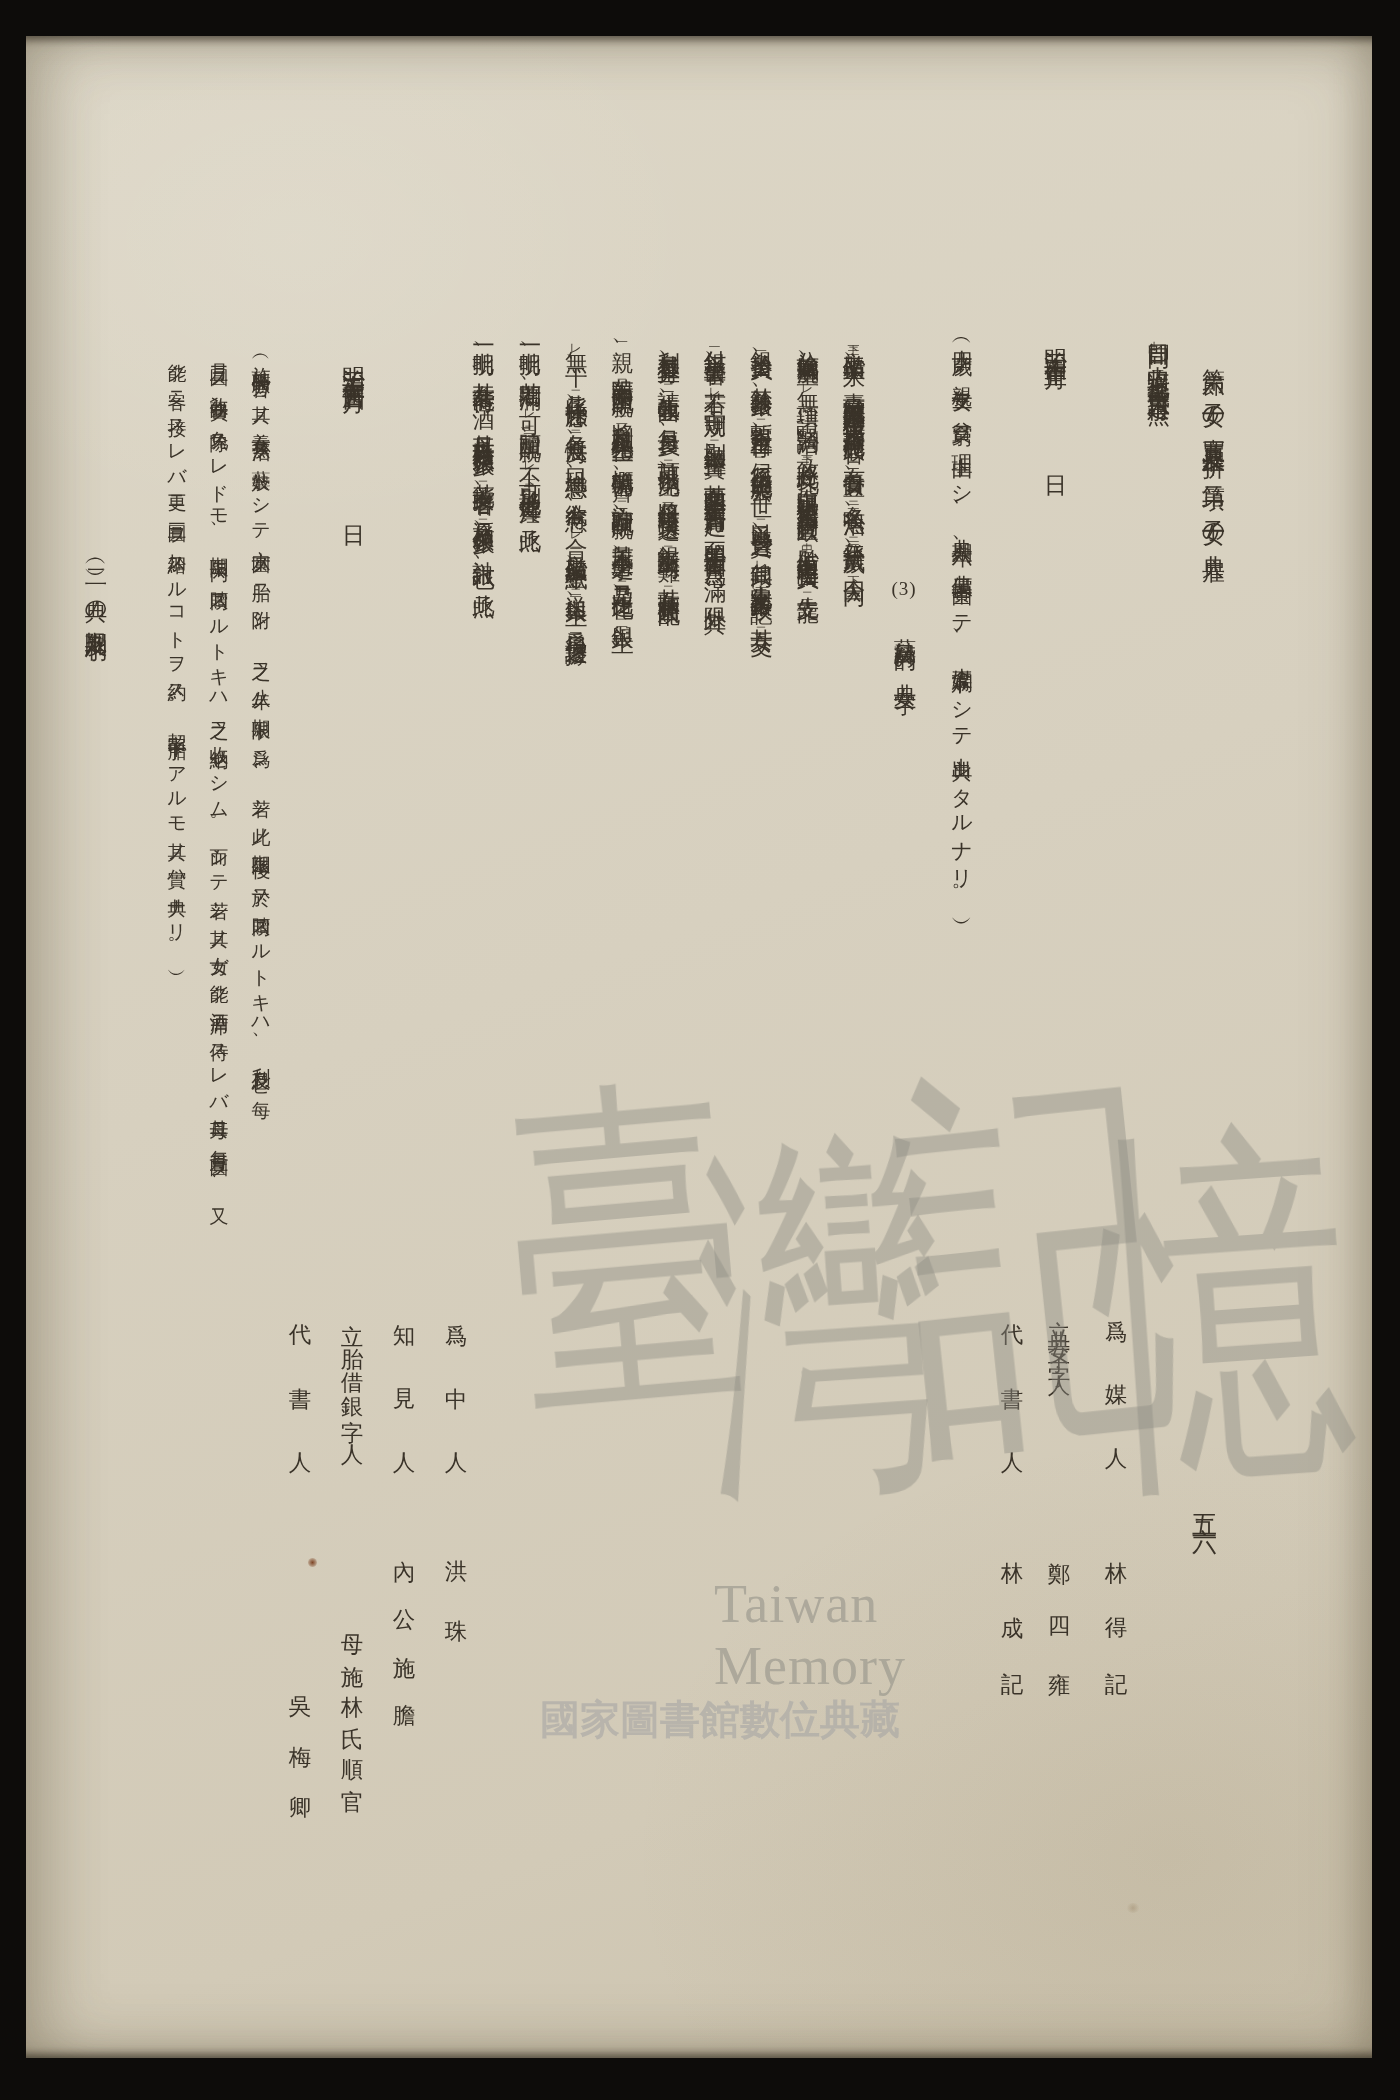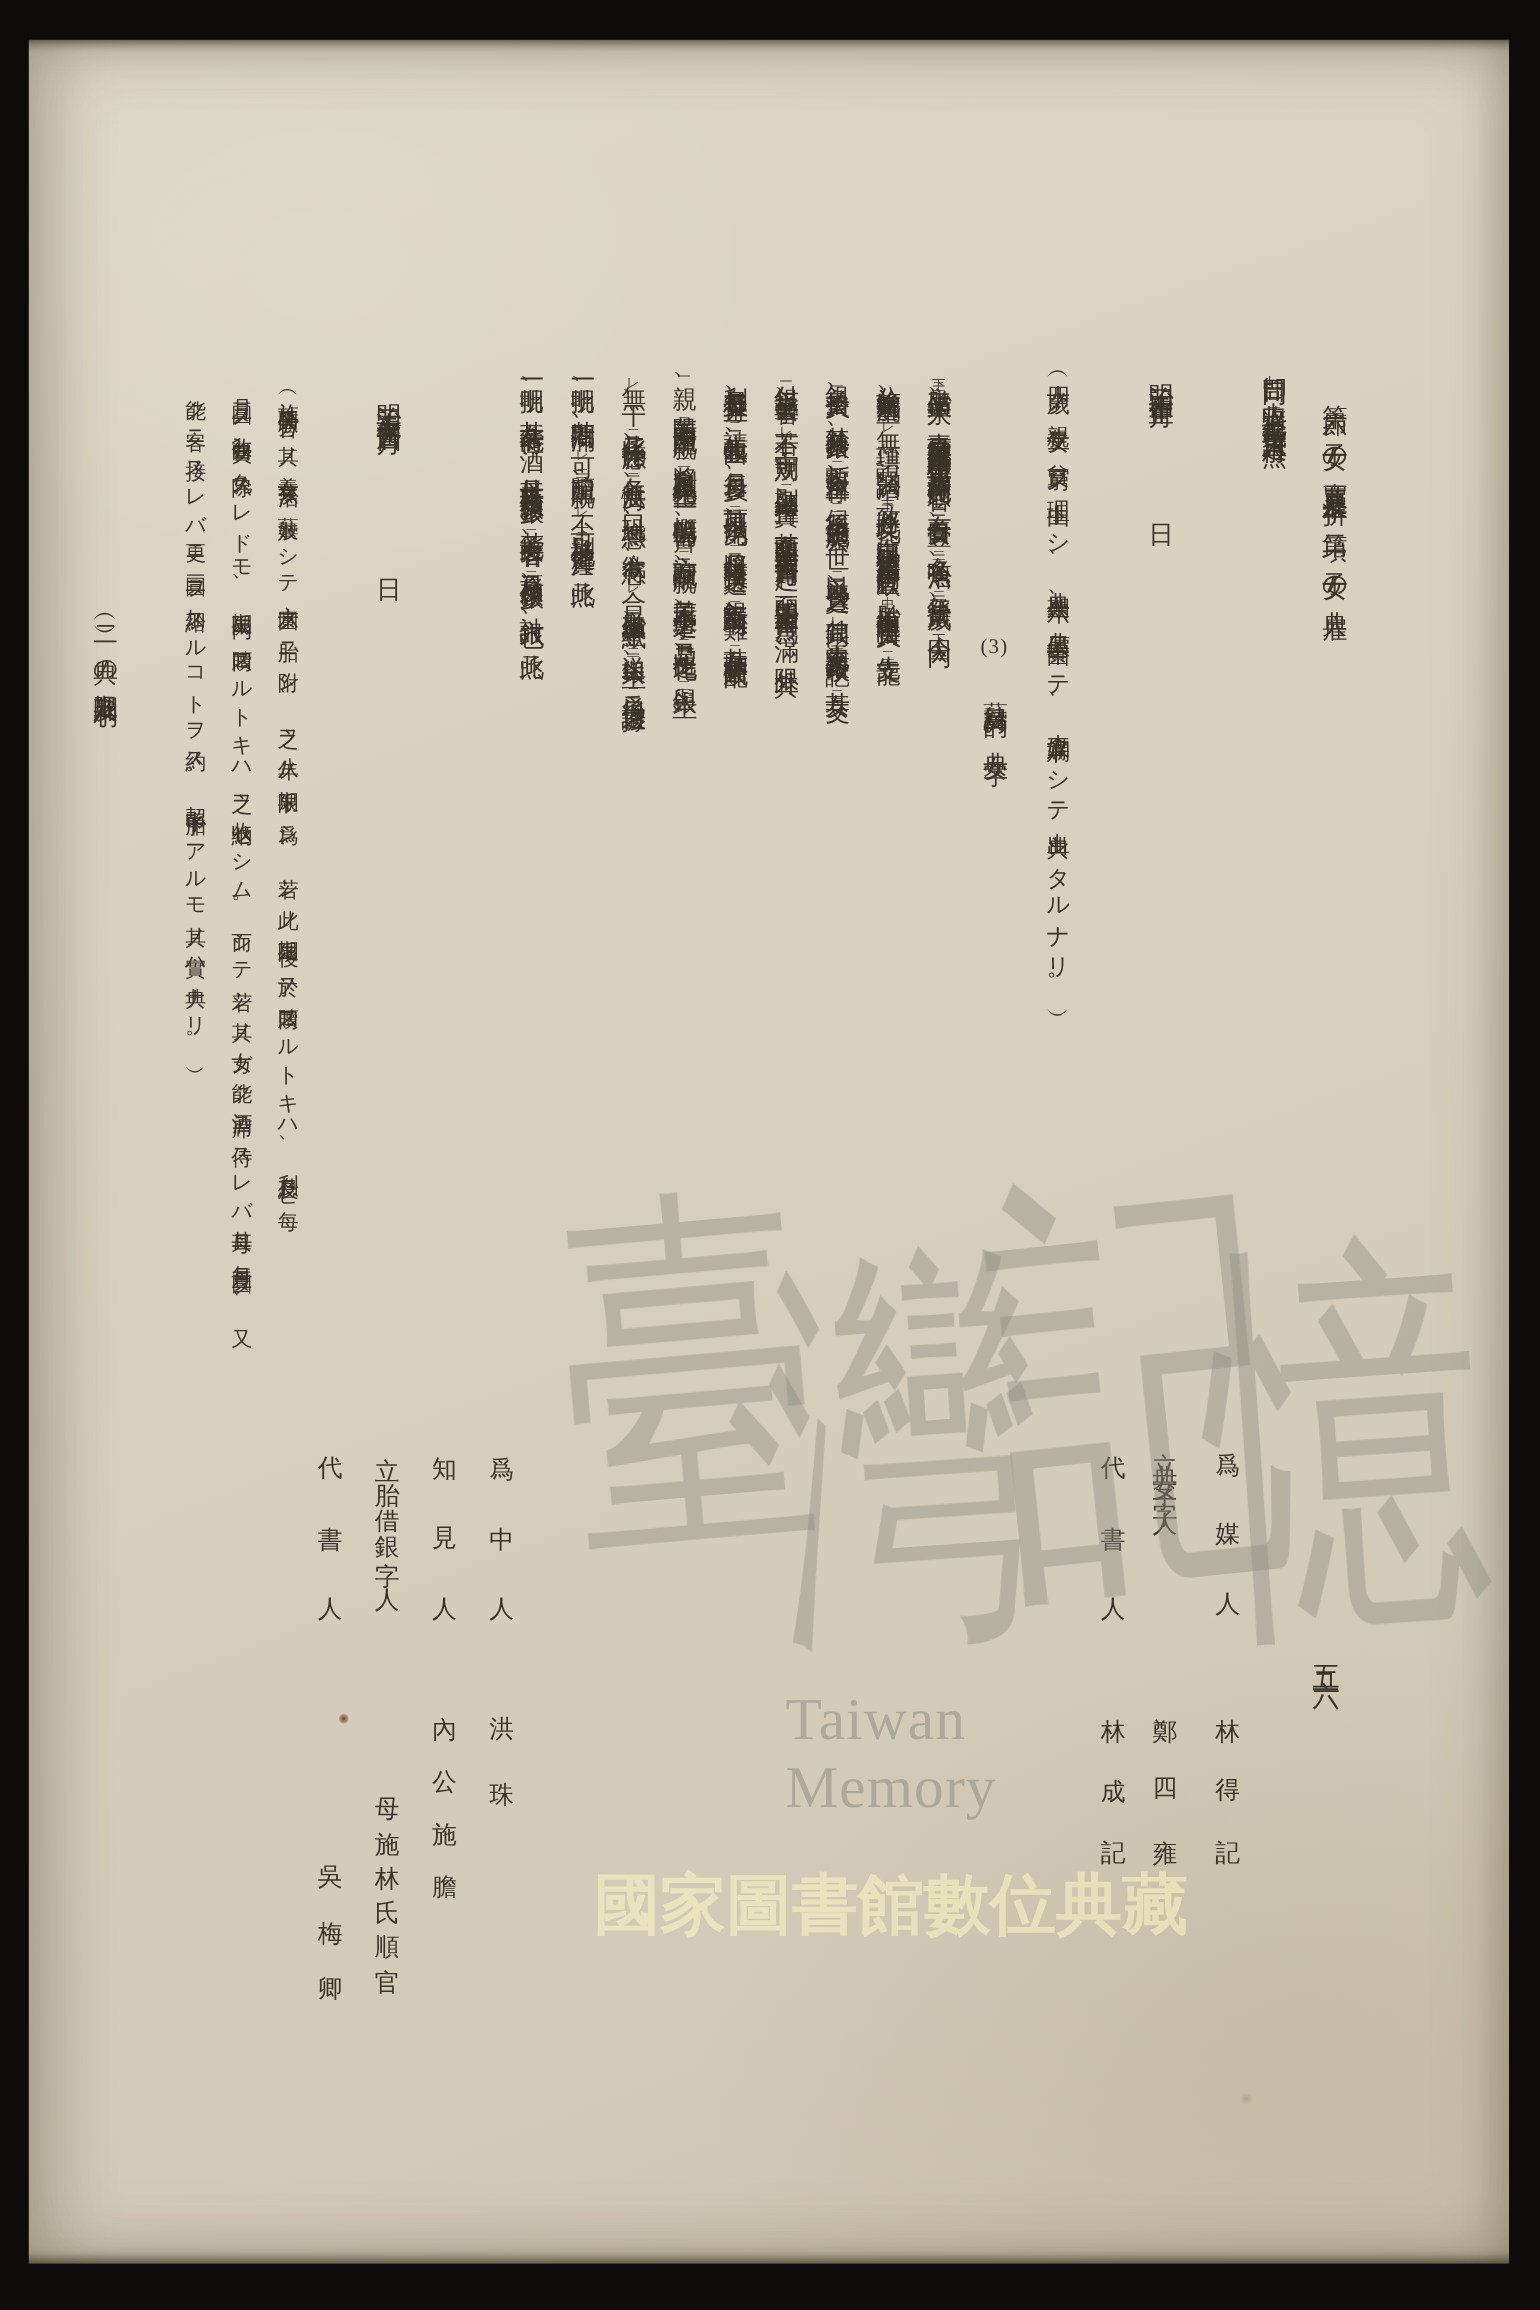--- a/index.html
+++ b/index.html
@@ -38,27 +38,27 @@
     font-size:19px;color:#3a3329;text-align:center;letter-spacing:1px;
   }
   
   .wm{position:absolute;color:#8e8d84;pointer-events:none;}
   .wm-script{
     font-family:"DejaVu Serif", serif;
     opacity:.42;line-height:1;
     filter:blur(.4px);
   }
   .wm-latin{
-    left:714px;top:1532px;width:360px;
+    left:714px;top:1573px;width:360px;
     font-size:54px;font-family:"Liberation Serif", serif;
     color:#8f8e85;opacity:.55;letter-spacing:1px;filter:blur(.3px);
   }
   .wm-inst{
     left:540px;top:1692px;width:540px;
-    font-size:60px;font-weight:bold;color:#fef9c3;opacity:.55;
+    font-size:40px;font-weight:bold;color:#a3a3a3;opacity:.55;
     letter-spacing:0px;filter:blur(.3px);white-space:nowrap;
   }
   .stain{position:absolute;border-radius:50%;}
   #stain1{left:308px;top:1558px;width:9px;height:9px;background:radial-gradient(circle,#7e4526 0%,rgba(126,69,38,.25) 70%,rgba(0,0,0,0) 100%);}
   #stain2{left:1126px;top:1903px;width:14px;height:10px;background:radial-gradient(circle,rgba(120,90,50,.25),rgba(0,0,0,0) 75%);}
   
   .edge{position:absolute;background:#0d0c0a;}
   #edge-top{left:0;top:0;width:1400px;height:36px;box-shadow:0 4px 8px rgba(20,15,5,.55);}
   #edge-bottom{left:0;top:2058px;width:1400px;height:42px;box-shadow:0 -4px 8px rgba(20,15,5,.55);}
   #edge-right{left:1372px;top:0;width:28px;height:2100px;}

